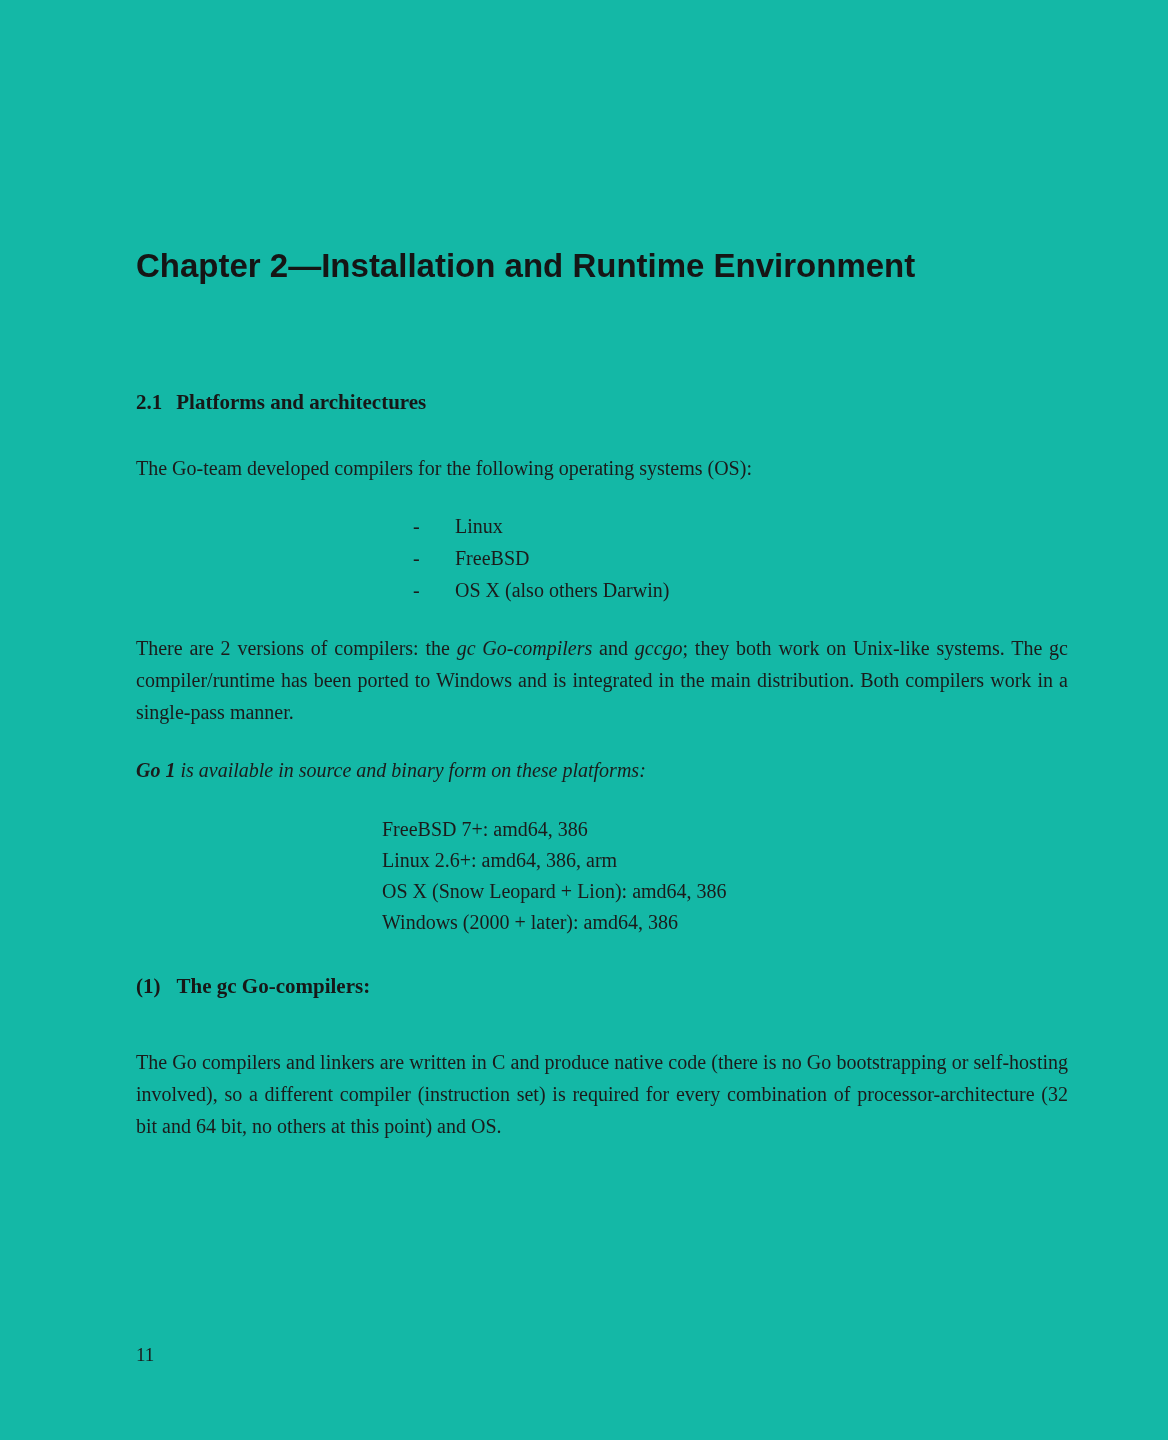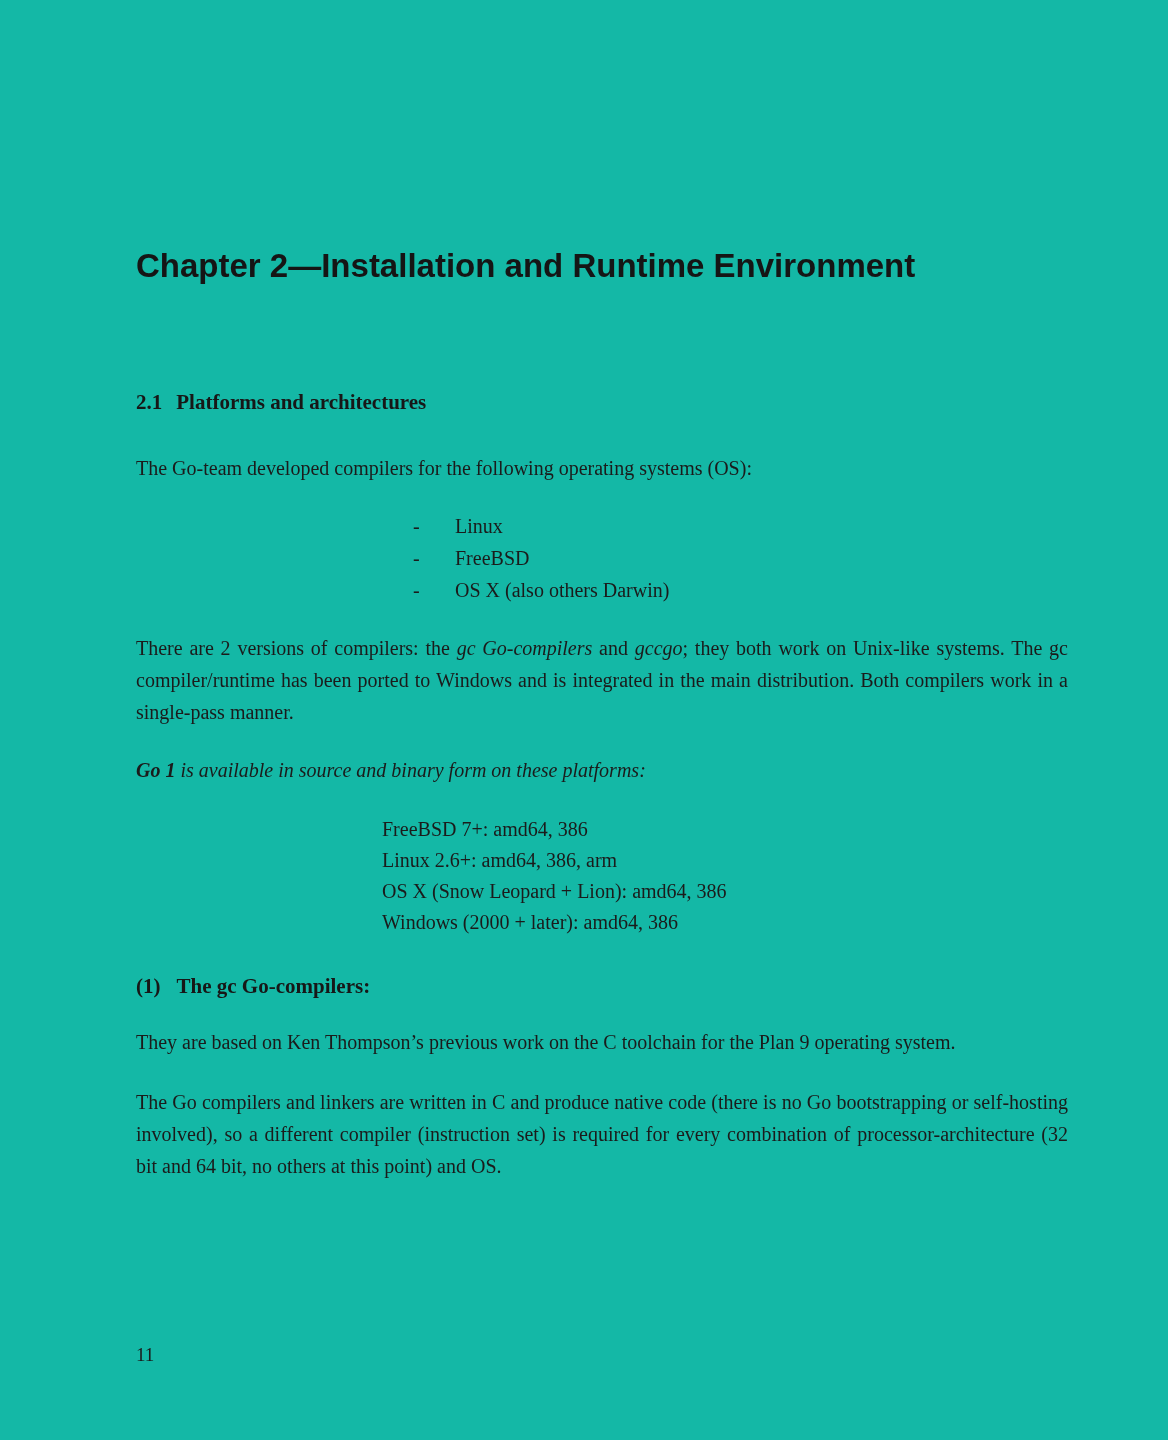--- a/index.html
+++ b/index.html
@@ -44,21 +44,21 @@
     font-size: 20px;
     line-height: 32px;
     color: #1b1b1b;
   }
   .just { text-align: justify; }
   .m-intro       { margin-top: 34px; }
   .m-versions    { margin-top: 26px; }
   .m-go1         { margin-top: 26px; font-style: italic; }
   .m-portability { margin-top: 22px; }
   .m-thompson    { margin-top: 24px; }
-  .m-linkers     { margin-top: 28px; }
+  .m-linkers     { margin-top: 44px; }
   .os-list { margin-top: 26px; }
   .os-item {
     display: flex;
     font-size: 20px;
     line-height: 32px;
     padding-left: 277px;
   }
   .os-item .dash {
     width: 42px;
     flex: 0 0 42px;
@@ -128,20 +128,19 @@
       <div>Linux 2.6+: amd64, 386, arm</div>
       <div>OS X (Snow Leopard + Lion): amd64, 386</div>
       <div>Windows (2000 + later): amd64, 386</div>
     </div>
 
 
     <h3 class="sub-heading">
       <span class="sub-num">(1)</span><span>The gc Go-compilers:</span>
     </h3>
 
-    <p class="par just m-thompson">They are based on Ken Thompson’s previous work on the C toolchain for the Plan 9 operating system.</p>
 
     <p class="par just m-linkers">The Go compilers and linkers are written in C and produce native code (there is no Go bootstrapping or self-hosting involved), so a different compiler (instruction set) is required for every combination of processor-architecture (32 bit and 64 bit, no others at this point) and OS.</p>
 
   </div>
 
   <div class="page-number">11</div>
 </div>
 
 </body></html>

